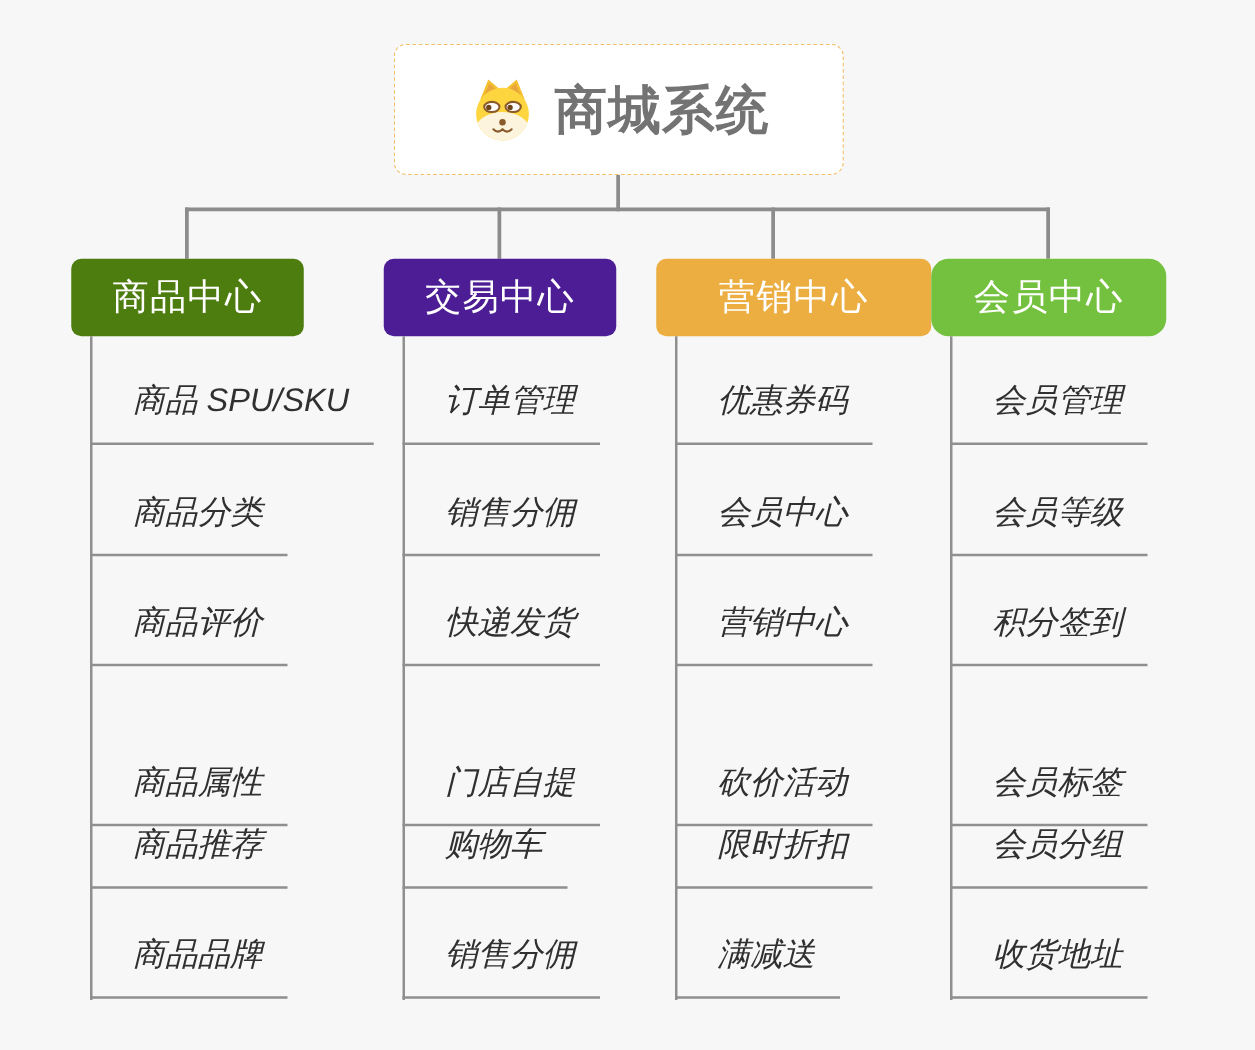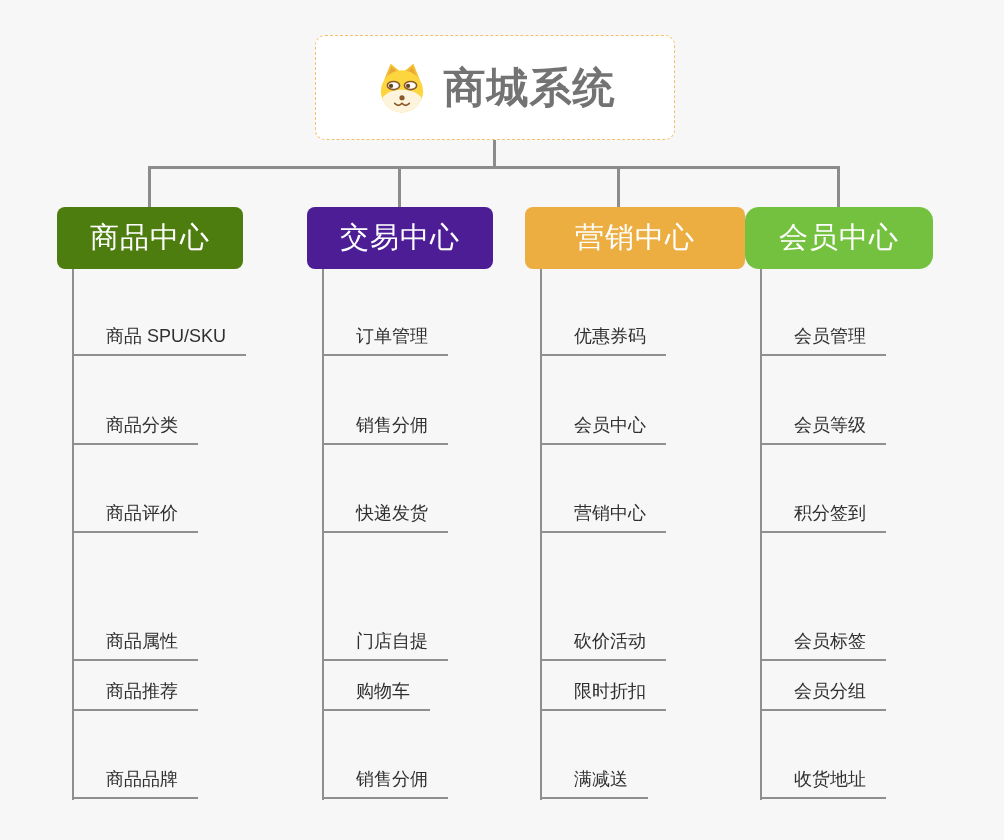--- a/index.html
+++ b/index.html
@@ -59,25 +59,26 @@
   .col{position:absolute;top:0;width:240px;height:840px;}
   .col-0{left:72px;}
   .col-1{left:322px;}
   .col-2{left:540px;}
   .col-3{left:760px;}
   .trunk{position:absolute;left:0;top:269px;width:2px;height:531px;background:#8f8f8f;}
   .item{
     position:absolute;left:0;
     height:38px;box-sizing:border-box;
     display:inline-flex;align-items:flex-end;
-    padding:0 20px 6px 34px;
+    padding:0 20px 16px 34px;
     border-bottom:2px solid #8f8f8f;
-    font-size:18px;
+    font-size:26px;
     color:#303030;
     white-space:nowrap;
+    font-style:italic;
   }
   .r0{top:318px;} .r1{top:407px;} .r2{top:495px;}
   .r3{top:584px;margin-top:39px;} .r4{top:673px;} .r5{top:761px;}
 </style>
 </head>
 <body>
 
 <div class="canvas">
 
   <div class="root-node">

